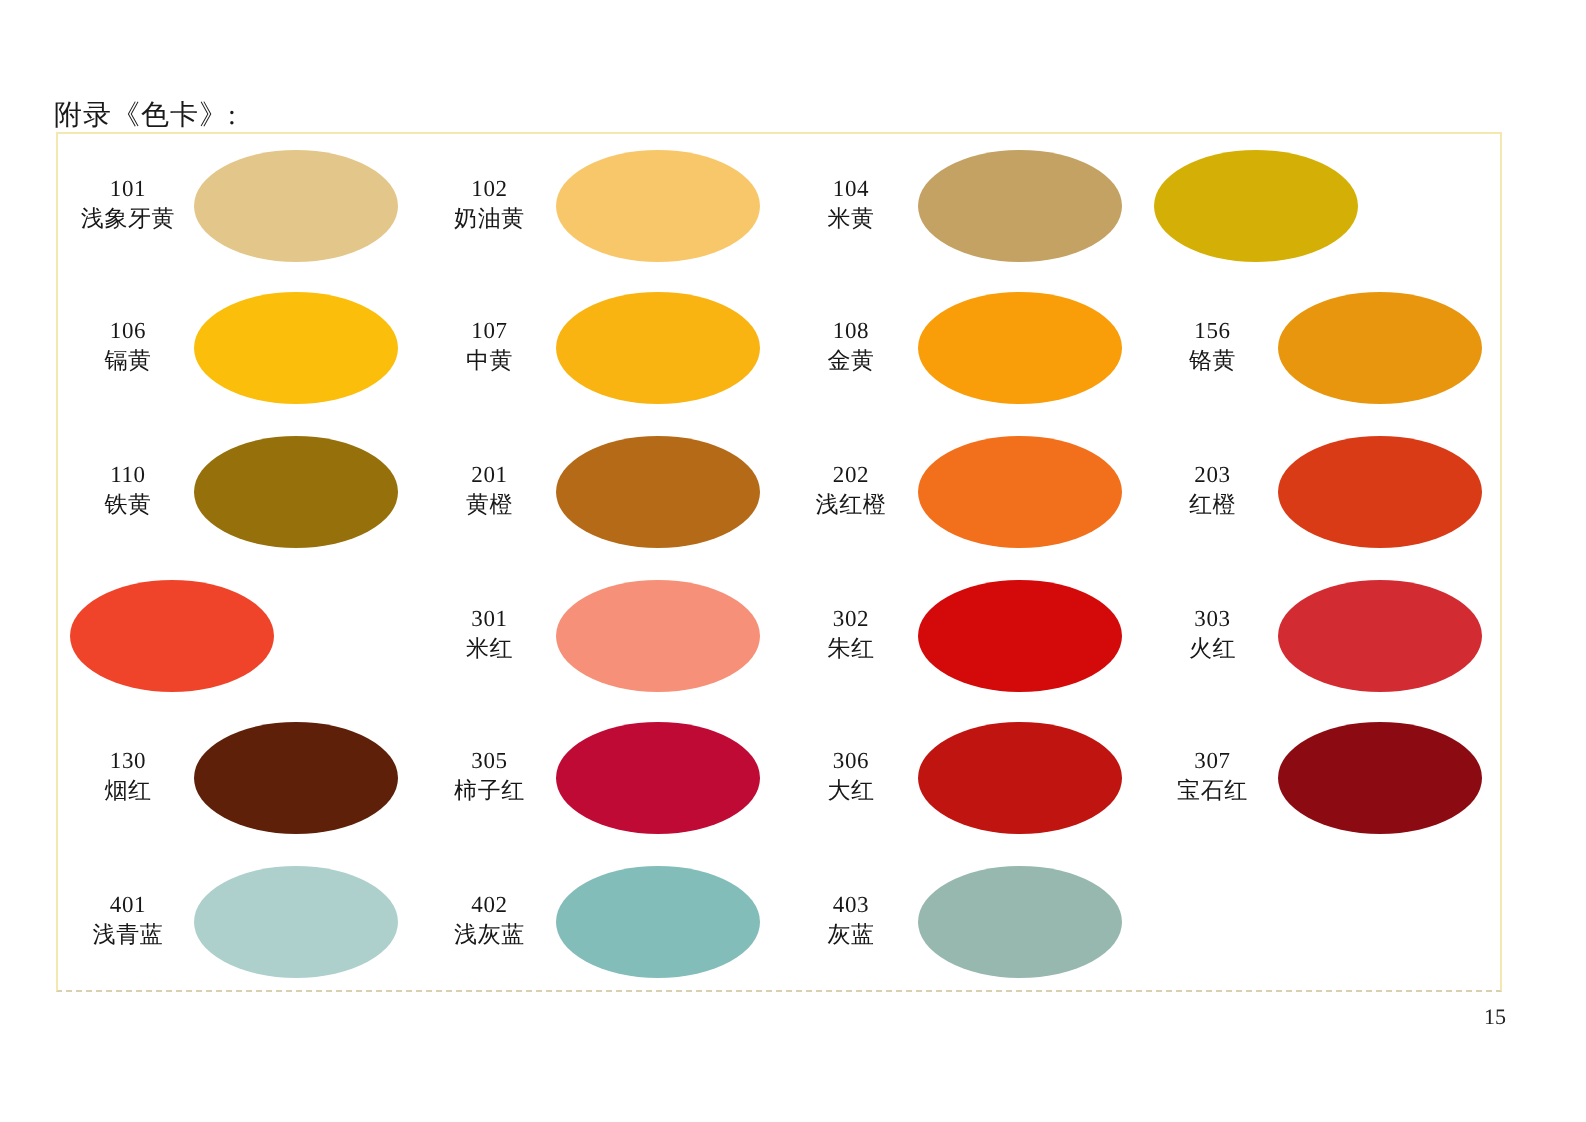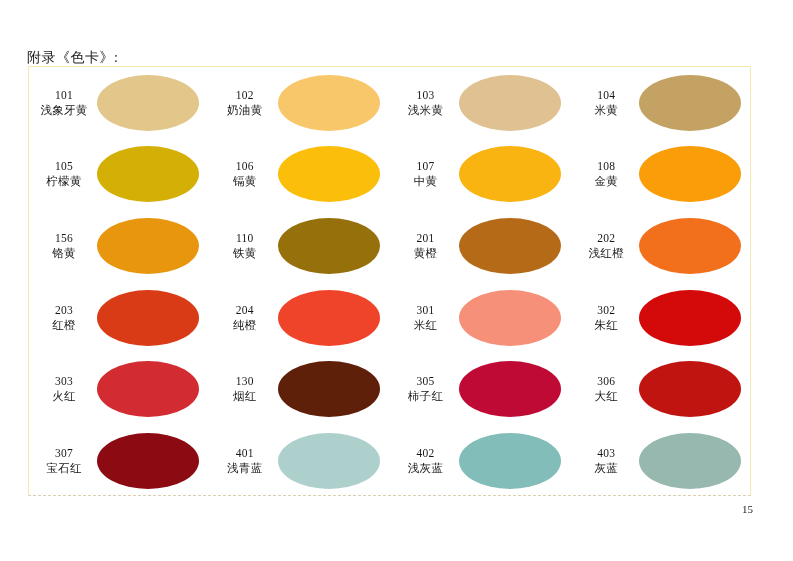--- a/index.html
+++ b/index.html
@@ -125,37 +125,26 @@
         </div>
         <div class="cell">
           <div class="cell-label">
             <span class="cell-code">102</span>
             <span class="cell-name">奶油黄</span>
           </div>
           <div class="swatch" style="background: rgb(248, 199, 106);"></div>
         </div>
         <div class="cell">
           <div class="cell-label">
-            <span class="cell-code">103</span>
-            <span class="cell-name">浅米黄</span>
-          </div>
-          <div class="swatch" style="background: rgb(224, 193, 145);"></div>
-        </div>
-        <div class="cell">
-          <div class="cell-label">
             <span class="cell-code">104</span>
             <span class="cell-name">米黄</span>
           </div>
           <div class="swatch" style="background: rgb(195, 162, 99);"></div>
         </div>
         <div class="cell">
-          <div class="cell-label">
-            <span class="cell-code">105</span>
-            <span class="cell-name">柠檬黄</span>
-          </div>
           <div class="swatch" style="background: rgb(212, 176, 6);"></div>
         </div>
         <div class="cell">
           <div class="cell-label">
             <span class="cell-code">106</span>
             <span class="cell-name">镉黄</span>
           </div>
           <div class="swatch" style="background: rgb(251, 190, 11);"></div>
         </div>
         <div class="cell">
@@ -201,24 +190,20 @@
           <div class="swatch" style="background: rgb(242, 112, 27);"></div>
         </div>
         <div class="cell">
           <div class="cell-label">
             <span class="cell-code">203</span>
             <span class="cell-name">红橙</span>
           </div>
           <div class="swatch" style="background: rgb(216, 59, 22);"></div>
         </div>
         <div class="cell">
-          <div class="cell-label">
-            <span class="cell-code">204</span>
-            <span class="cell-name">纯橙</span>
-          </div>
           <div class="swatch" style="background: rgb(240, 68, 42);"></div>
         </div>
         <div class="cell">
           <div class="cell-label">
             <span class="cell-code">301</span>
             <span class="cell-name">米红</span>
           </div>
           <div class="swatch" style="background: rgb(247, 144, 120);"></div>
         </div>
         <div class="cell">

